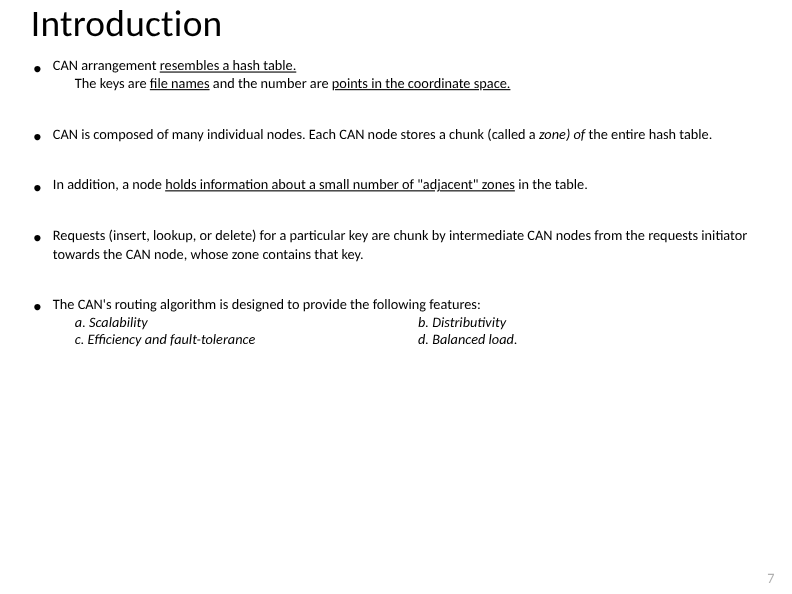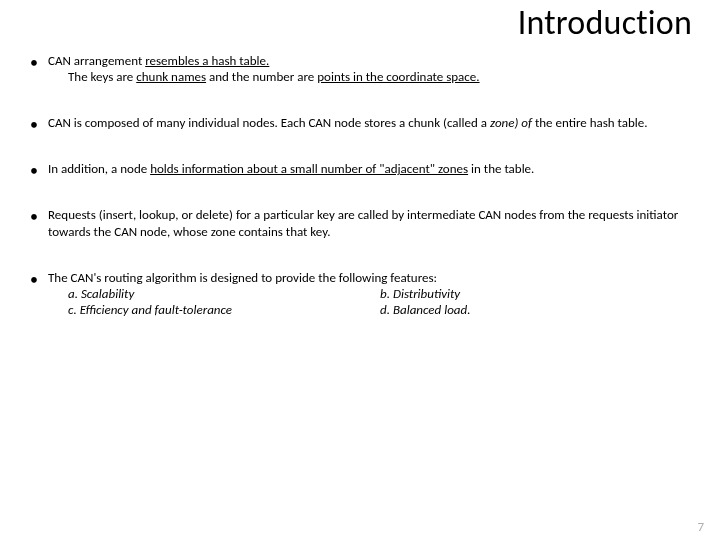--- a/index.html
+++ b/index.html
@@ -1,18 +1,18 @@
 <!DOCTYPE html>
 <html><head>
 <meta charset="utf-8">
 <style>
   * { margin: 0; padding: 0; box-sizing: border-box; }
   html, body { width: 720px; height: 540px; background: #fff; font-family: Calibri, "Segoe UI", Arial, sans-serif; color: #000; }
   .slide { width: 720px; height: 540px; position: relative; padding: 0 28px 0 28px; }
-  .title { text-align: right; font-size: 34px; font-weight: 400; margin-top: 2px; margin-bottom: 10px; letter-spacing: 0.2px; }
+  .title { text-align: left; font-size: 34px; font-weight: 400; margin-top: 2px; margin-bottom: 10px; letter-spacing: 0.2px; }
   ul.main { list-style: none; padding-left: 0; }
   ul.main > li { position: relative; padding-left: 20px; font-size: 13px; line-height: 1.24; margin-bottom: 30px; }
   ul.main > li::before { content: "•"; position: absolute; left: 2px; top: 0; font-size: 16px; }
   .u { text-decoration: underline; }
   .i { font-style: italic; }
   .sub { display: block; padding-left: 20px; }
   .features { display: flex; flex-wrap: wrap; padding-left: 20px; align-items: center; }
   .feat-item { width: 50%; }
   .pagenum { position: absolute; right: 16px; bottom: 8px; font-size: 13px; color: #b0b0b0; }
 </style>
@@ -20,34 +20,34 @@
 <body>
 
 <div class="slide">
   <h1 class="title">Introduction</h1>
 
   <ul class="main">
 
     <li>
       <span>CAN arrangement </span><span class="u">resembles a hash table.</span>
       <span class="sub">
-        <span>The keys are </span><span class="u">chunk names</span><span> and the number are </span><span class="u">points in the coordinate space.</span>
+        <span>The keys are </span><span class="u">file names</span><span> and the number are </span><span class="u">points in the coordinate space.</span>
       </span>
     </li>
 
     <li>
       <span>CAN is composed of many individual nodes. Each CAN node stores a chunk (called a </span><span class="i">zone) of</span><span> the entire hash table.</span>
     </li>
 
     <li>
       <span>In addition, a node </span><span class="u">holds information about a small number of "adjacent" zones</span><span> in the table.</span>
     </li>
 
     <li>
-      <span>Requests (insert, lookup, or delete) for a particular key are called by intermediate CAN nodes from the requests initiator towards the CAN node, whose zone contains that key.</span>
+      <span>Requests (insert, lookup, or delete) for a particular key are chunk by intermediate CAN nodes from the requests initiator towards the CAN node, whose zone contains that key.</span>
     </li>
 
     <li style="margin-bottom:0;">
       <span>The CAN's routing algorithm is designed to provide the following features:</span>
       <div class="features">
         <span class="feat-item i">a. Scalability</span>
         <span class="feat-item i">b. Distributivity</span>
         <span class="feat-item i">c. Efficiency and fault-tolerance</span>
         <span class="feat-item i"> d. Balanced load.</span>
       </div>

